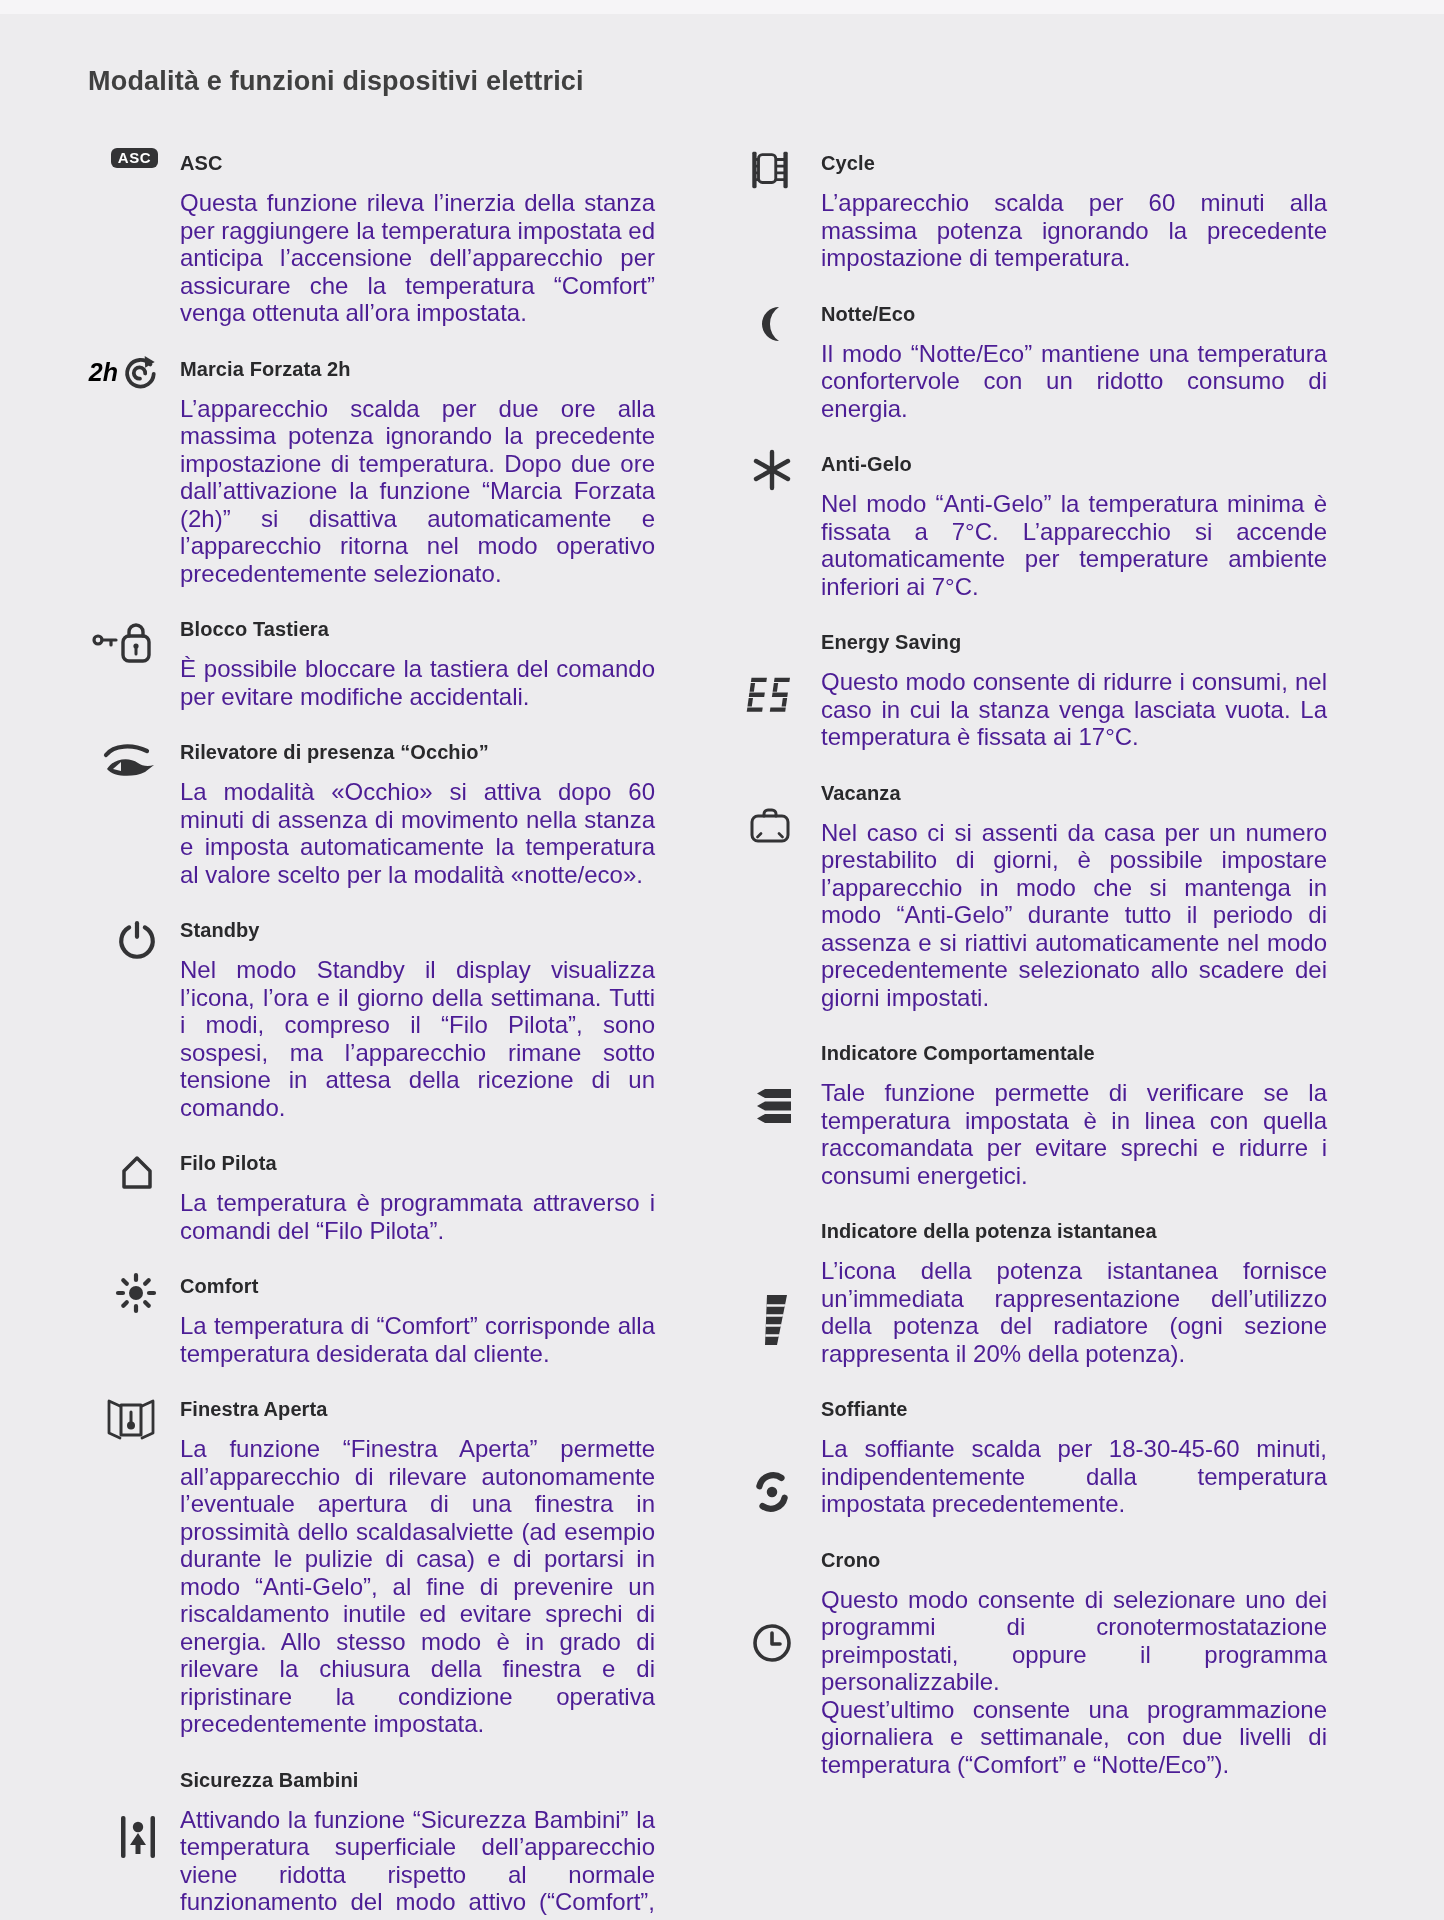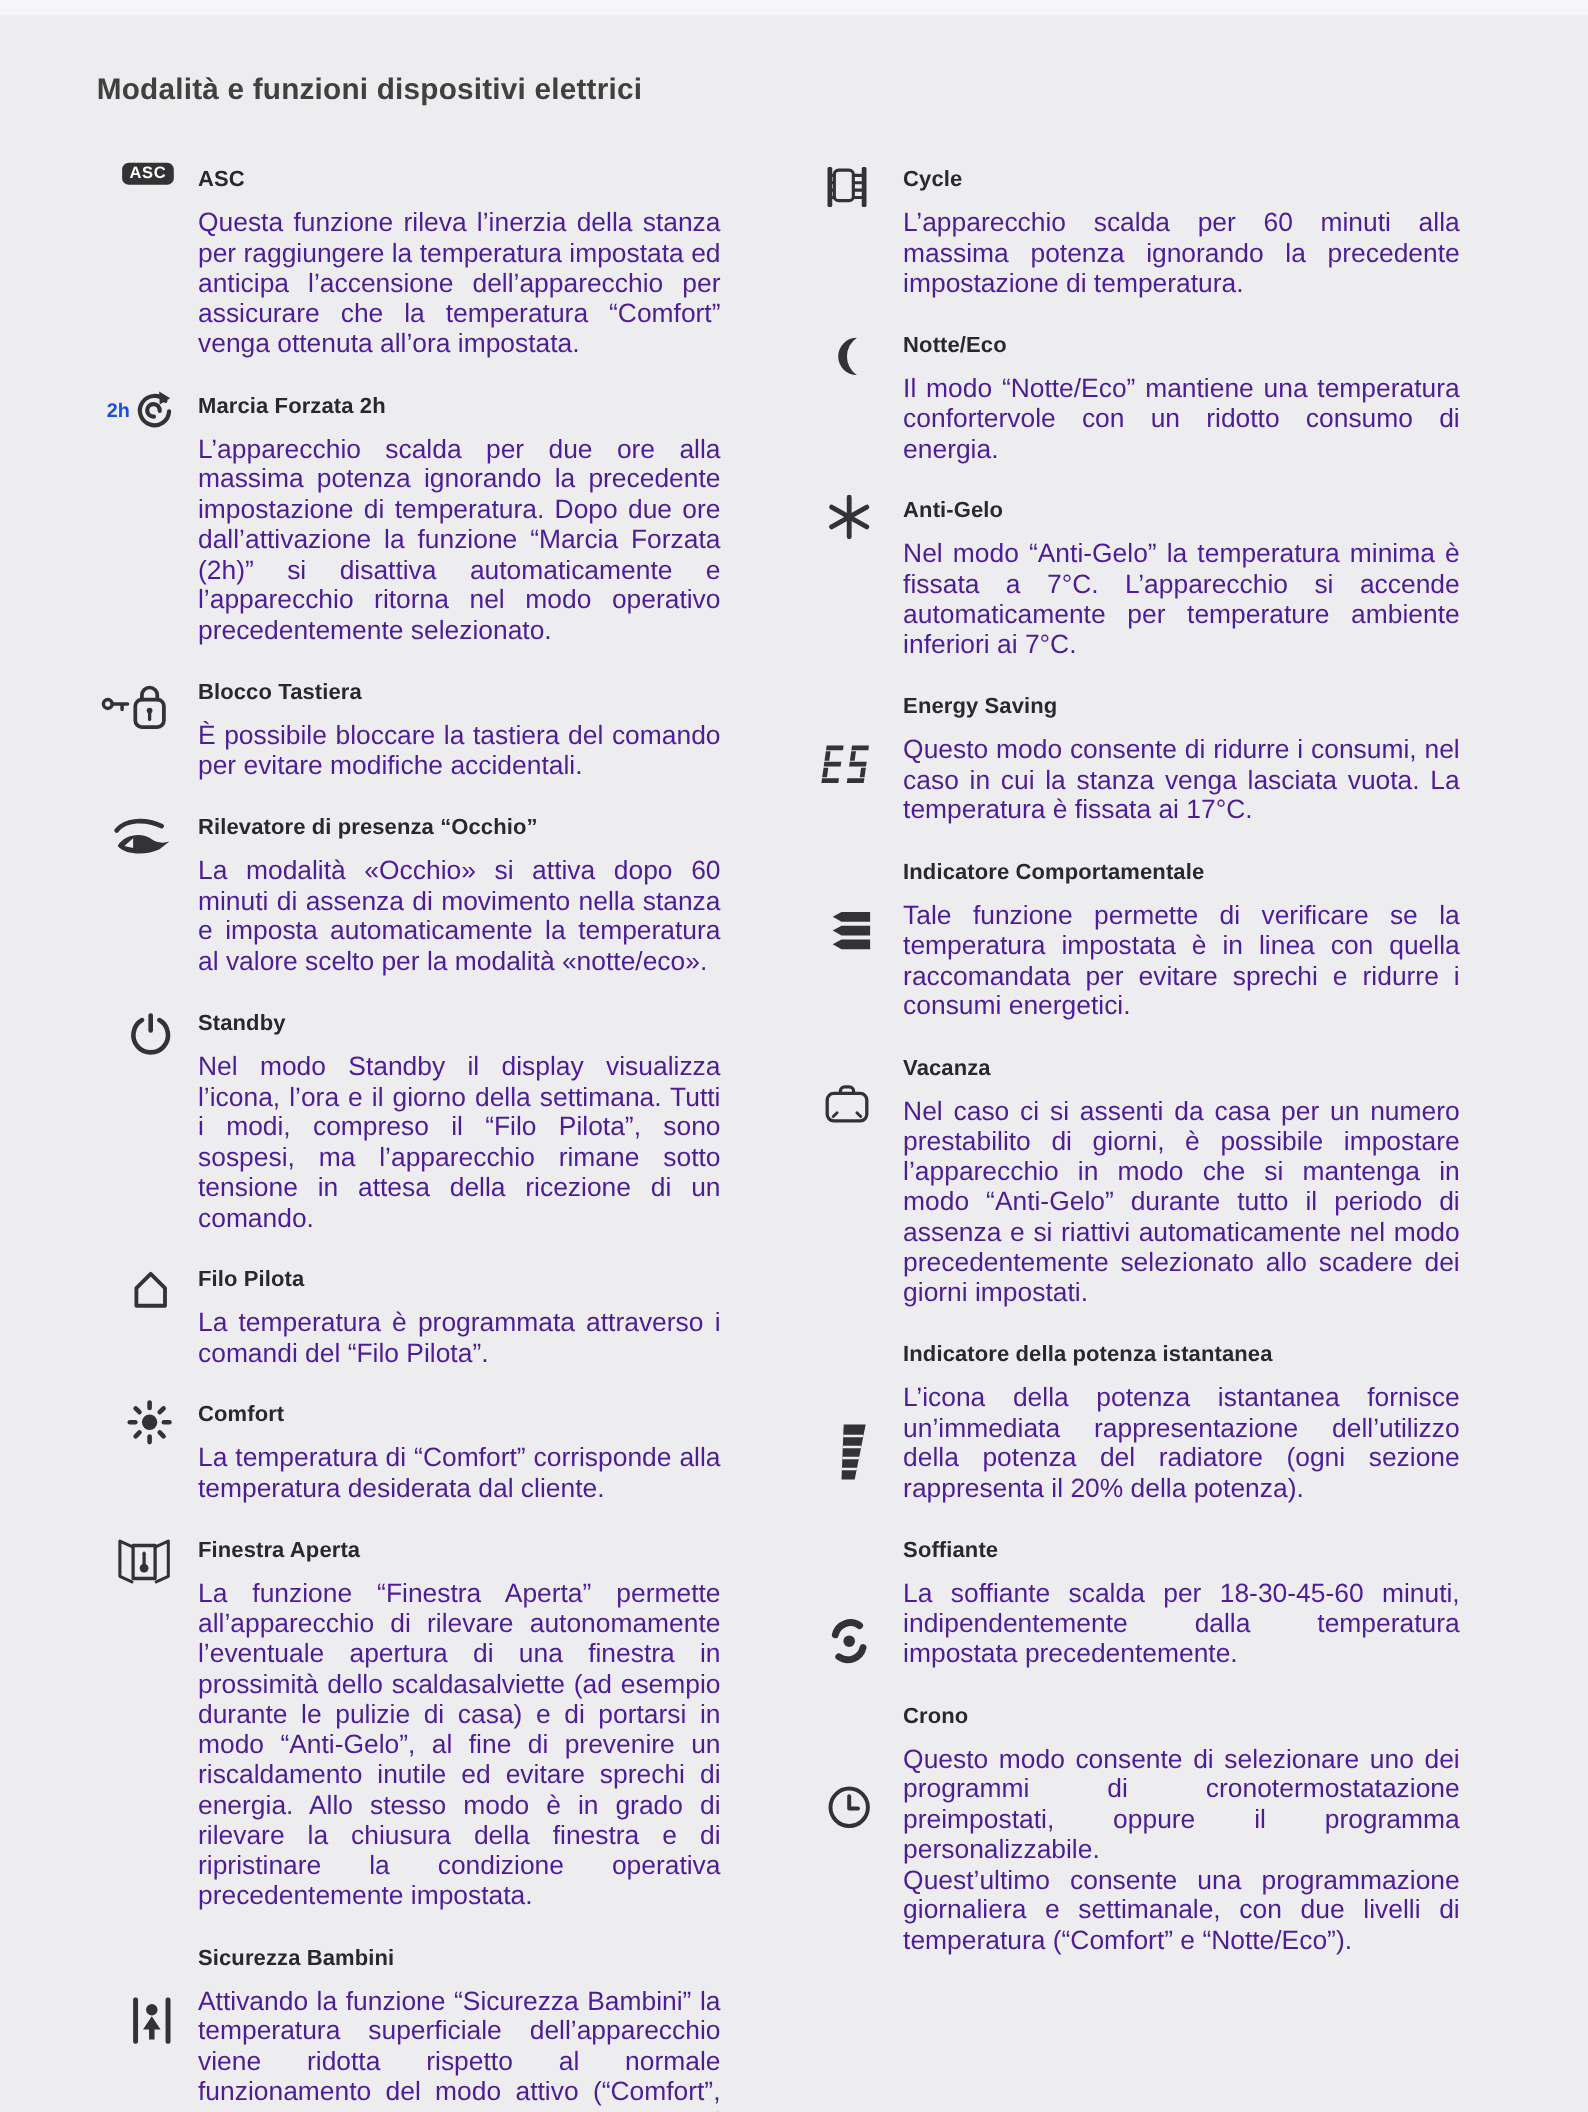--- a/index.html
+++ b/index.html
@@ -35,21 +35,21 @@
   .item p{
     margin:0;font-size:24px;line-height:27.5px;
     text-align:justify;white-space:pre-line;color:#4c1d95;
   }
   .asc-badge{
     display:inline-block;background:#333335;color:#fff;
     font-weight:800;font-size:15px;letter-spacing:.5px;
     padding:2px 7px 3px 7px;border-radius:6px;line-height:1;
   }
   .twoh-wrap{display:flex;align-items:center;gap:2px;}
-  .twoh{font-size:18px;font-weight:800;color:#1d4ed8;line-height:1;}
+  .twoh{font-size:25px;font-weight:800;color:#000000;line-height:1;font-style:italic;}
   svg{display:block;}
   .st{stroke:#333335;fill:none;stroke-linecap:round;stroke-linejoin:round;}
   .fl{fill:#333335;stroke:none;}
 </style>
 </head>
 <body>
 
 <div class="top-strip"></div>
 <div class="page">
 
@@ -264,44 +264,44 @@
             </g>
           </svg>
         </div>
         <div>
           <h3>Energy Saving</h3>
           <p>Questo modo consente di ridurre i consumi, nel caso in cui la stanza venga lasciata vuota. La temperatura è fissata ai 17°C.</p>
         </div>
       </section>
 
       <section class="item">
+        <div class="icon-cell ic-mid">
+          <svg width="46" height="38" viewBox="0 0 46 38">
+            <path class="st" stroke-width="3" d="M17 9 V7 a4 4 0 0 1 4-4 h4 a4 4 0 0 1 4 4 v2"></path>
+            <rect class="st" stroke-width="3" x="5" y="9" width="36" height="25" rx="6"></rect>
+            <path class="st" stroke-width="2.6" d="M10.5 30 L14 26.5 M35.5 30 L32 26.5"></path>
+          </svg>
+        </div>
+        <div>
+          <h3>Vacanza</h3>
+          <p>Nel caso ci si assenti da casa per un numero prestabilito di giorni, è possibile impostare l’apparecchio in modo che si mantenga in modo “Anti-Gelo” durante tutto il periodo di assenza e si riattivi automaticamente nel modo precedentemente selezionato allo scadere dei giorni impostati.</p>
+        </div>
+      </section>
+
+      <section class="item">
         <div class="icon-cell ic-body">
           <svg width="40" height="40" viewBox="0 0 40 40">
             <polygon class="fl" points="38,2 12,2 4,6.5 12,11 38,11"></polygon>
             <polygon class="fl" points="38,14.5 12,14.5 4,19 12,23.5 38,23.5"></polygon>
             <polygon class="fl" points="38,27 12,27 4,31.5 12,36 38,36"></polygon>
           </svg>
         </div>
         <div>
           <h3>Indicatore Comportamentale</h3>
           <p>Tale funzione permette di verificare se la temperatura impostata è in linea con quella raccomandata per evitare sprechi e ridurre i consumi energetici.</p>
-        </div>
-      </section>
-
-      <section class="item">
-        <div class="icon-cell ic-mid">
-          <svg width="46" height="38" viewBox="0 0 46 38">
-            <path class="st" stroke-width="3" d="M17 9 V7 a4 4 0 0 1 4-4 h4 a4 4 0 0 1 4 4 v2"></path>
-            <rect class="st" stroke-width="3" x="5" y="9" width="36" height="25" rx="6"></rect>
-            <path class="st" stroke-width="2.6" d="M10.5 30 L14 26.5 M35.5 30 L32 26.5"></path>
-          </svg>
-        </div>
-        <div>
-          <h3>Vacanza</h3>
-          <p>Nel caso ci si assenti da casa per un numero prestabilito di giorni, è possibile impostare l’apparecchio in modo che si mantenga in modo “Anti-Gelo” durante tutto il periodo di assenza e si riattivi automaticamente nel modo precedentemente selezionato allo scadere dei giorni impostati.</p>
         </div>
       </section>
 
       <section class="item">
         <div class="icon-cell ic-low">
           <svg width="40" height="54" viewBox="0 0 40 54">
             <defs>
                 <clipPath id="wedgeclip">
                   <polygon points="14,2 34,2 24,52 12,52"></polygon>
                 </clipPath>

